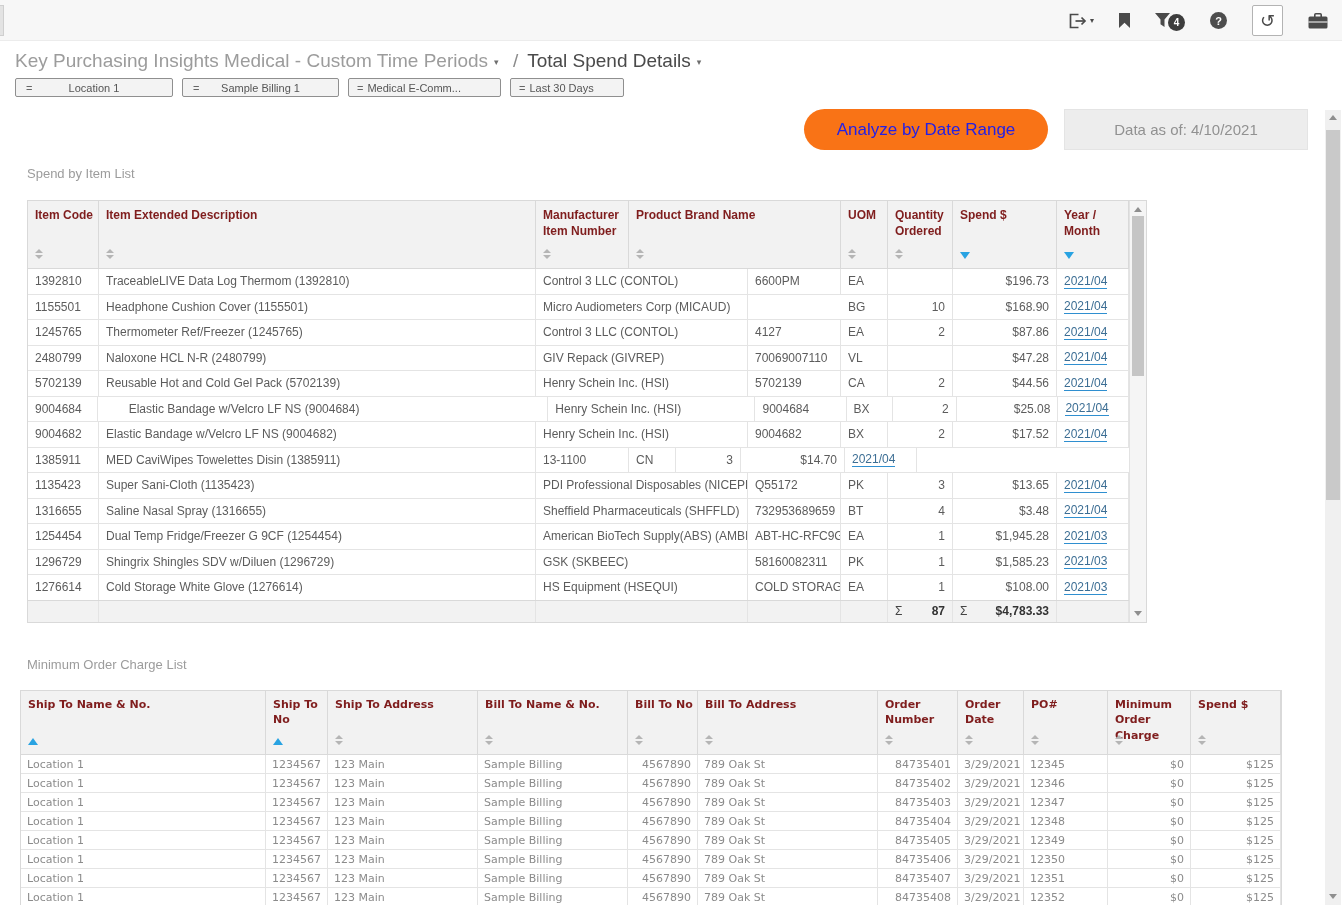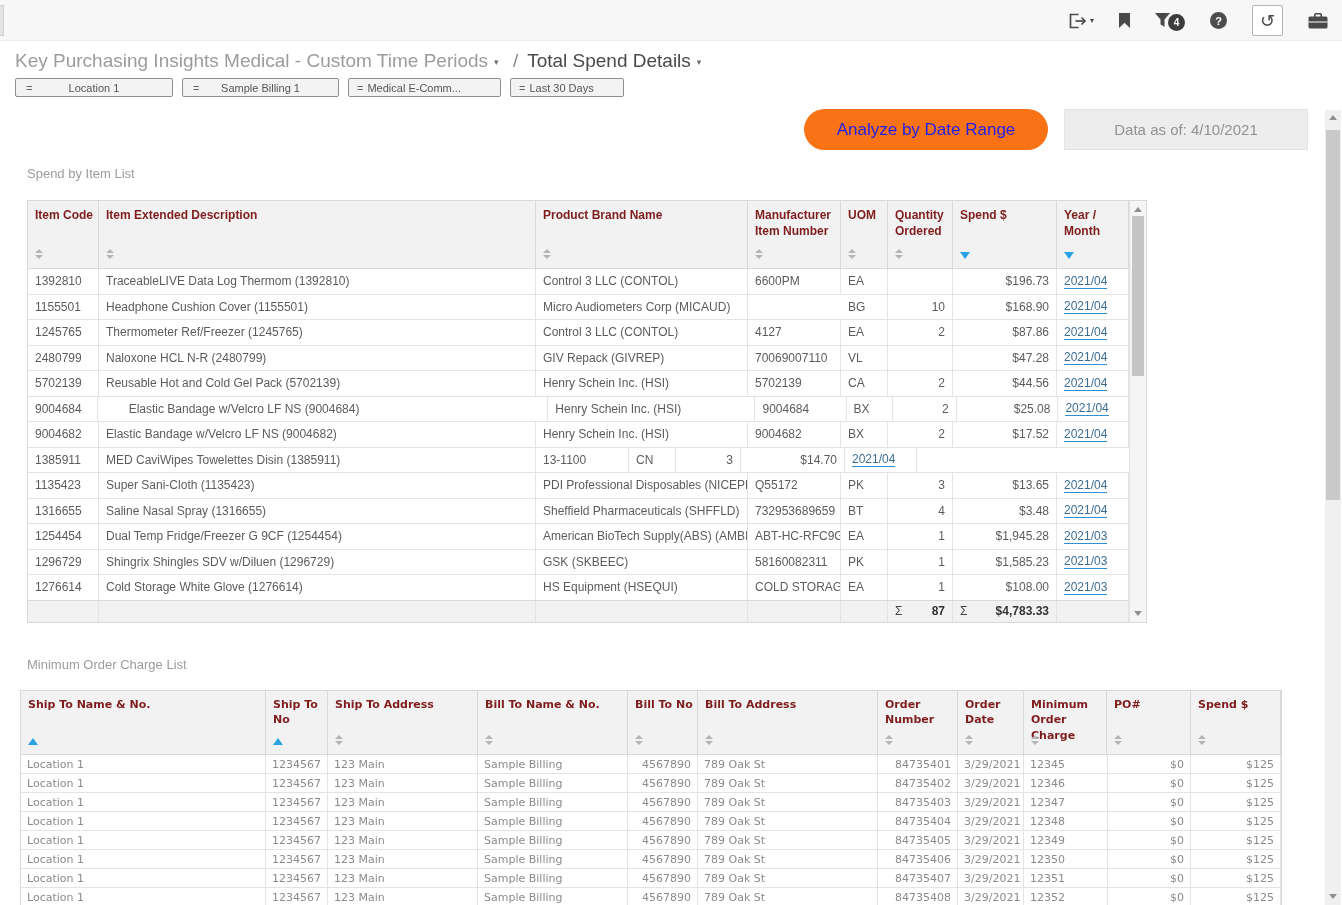--- a/index.html
+++ b/index.html
@@ -168,29 +168,29 @@
             <i class="tri down g"></i>
           </span>
         </div>
         <div class="th" style="width: 437px;">
           <div class="th-label">Item Extended Description</div>
           <span class="sort">
             <i class="tri up g"></i>
             <i class="tri down g"></i>
           </span>
         </div>
+        <div class="th" style="width: 93px;">
+          <div class="th-label">Manufacturer Item Number</div>
+          <span class="sort">
+            <i class="tri up g"></i>
+            <i class="tri down g"></i>
+          </span>
+        </div>
         <div class="th" style="width: 212px;">
           <div class="th-label">Product Brand Name</div>
-          <span class="sort">
-            <i class="tri up g"></i>
-            <i class="tri down g"></i>
-          </span>
-        </div>
-        <div class="th" style="width: 93px;">
-          <div class="th-label">Manufacturer Item Number</div>
           <span class="sort">
             <i class="tri up g"></i>
             <i class="tri down g"></i>
           </span>
         </div>
         <div class="th" style="width: 47px;">
           <div class="th-label">UOM</div>
           <span class="sort">
             <i class="tri up g"></i>
             <i class="tri down g"></i>
@@ -447,29 +447,29 @@
           <i class="tri down g"></i>
         </span>
       </div>
       <div class="th" style="width: 66px;">
         <div class="th-label">Order Date</div>
         <span class="sort">
           <i class="tri up g"></i>
           <i class="tri down g"></i>
         </span>
       </div>
+      <div class="th" style="width: 84px;">
+        <div class="th-label">PO#</div>
+        <span class="sort">
+          <i class="tri up g"></i>
+          <i class="tri down g"></i>
+        </span>
+      </div>
       <div class="th" style="width: 83px;">
         <div class="th-label">Minimum Order Charge</div>
-        <span class="sort">
-          <i class="tri up g"></i>
-          <i class="tri down g"></i>
-        </span>
-      </div>
-      <div class="th" style="width: 84px;">
-        <div class="th-label">PO#</div>
         <span class="sort">
           <i class="tri up g"></i>
           <i class="tri down g"></i>
         </span>
       </div>
       <div class="th" style="width: 90px;">
         <div class="th-label">Spend $</div>
         <span class="sort">
           <i class="tri up g"></i>
           <i class="tri down g"></i>

